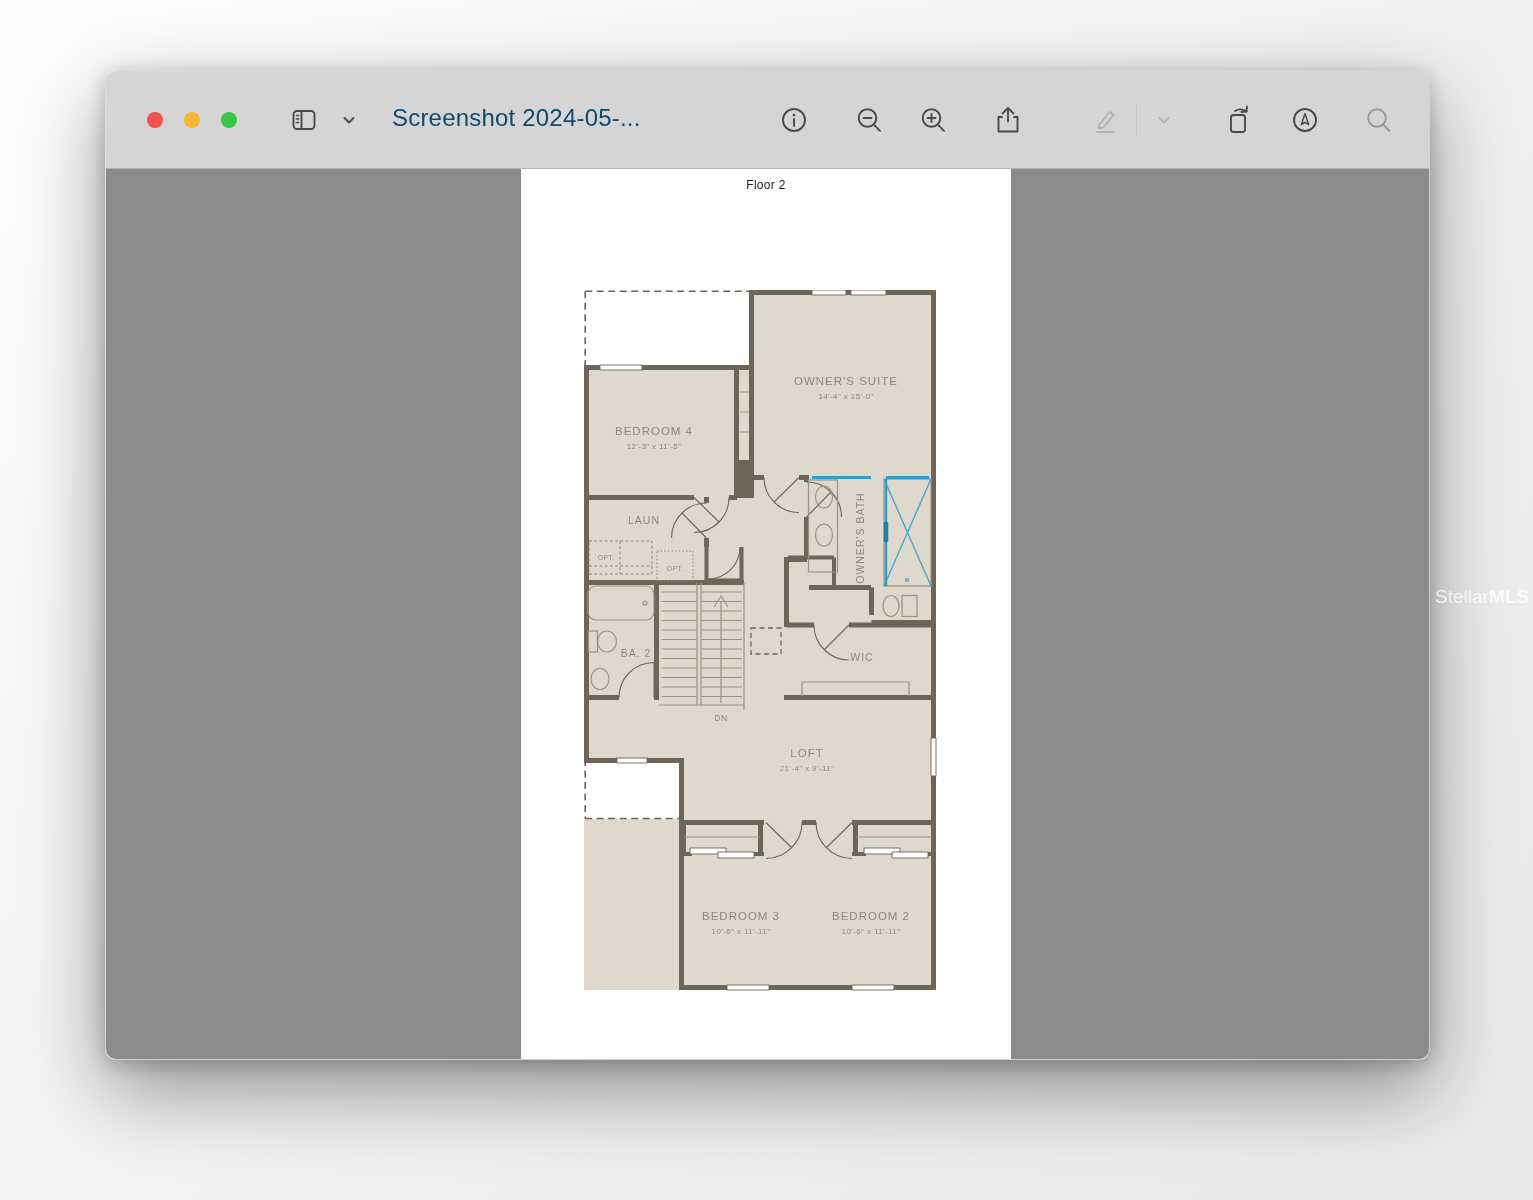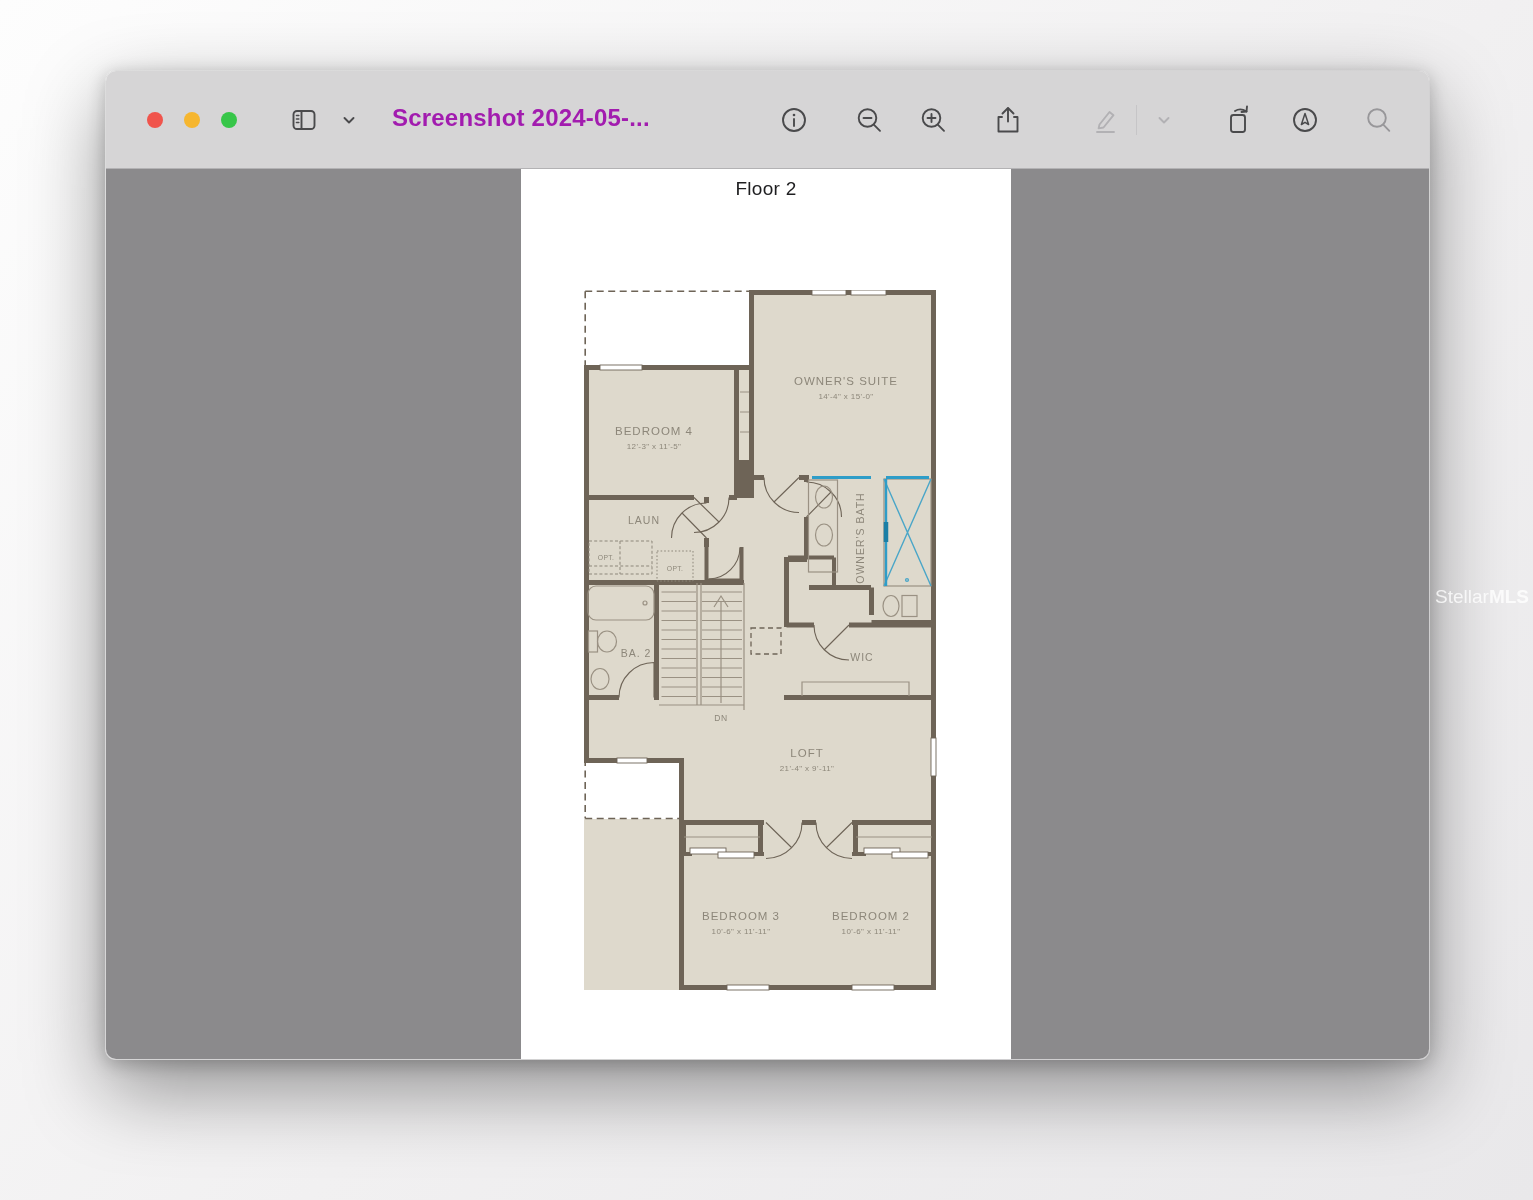--- a/index.html
+++ b/index.html
@@ -9,29 +9,29 @@
 
   
   .mac-window { position:absolute; left:105px; top:70px; width:1325px; height:990px;
     border-radius:11px; overflow:hidden;
     box-shadow:0 30px 80px rgba(0,0,0,.40), 0 4px 18px rgba(0,0,0,.22);
     border:1px solid rgba(0,0,0,.12); }
   .titlebar { position:absolute; left:0; top:0; right:0; height:98px;
     background:linear-gradient(#dadata, #d5d4d5); background-color:#d6d5d6;
     border-bottom:1px solid #b3b2b4; }
   .tl { position:absolute; top:41px; width:16px; height:16px; border-radius:50%; }
-  .win-title { position:absolute; left:286px; top:33px; font-size:24px; font-weight:700;
-    color:#a21caf; letter-spacing:.2px; white-space:nowrap; }
+  .win-title { position:absolute; left:286px; top:33px; font-size:24px; font-weight:400;
+    color:#0c4a6e; letter-spacing:.2px; white-space:nowrap; }
   .tool { position:absolute; top:34px; width:30px; height:30px; }
   .tbar-divider { position:absolute; top:34px; width:1px; height:30px; background:#c6c5c7; }
 
   .content { position:absolute; left:0; top:98px; right:0; bottom:0; background:#8b8a8c; }
   .sheet { position:absolute; left:415px; top:0; width:490px; height:892px; background:#ffffff; }
   .sheet-title { position:absolute; left:0; top:9px; width:490px; text-align:center;
-    font-size:19px; color:#1e1e20; letter-spacing:.3px; }
+    font-size:12px; color:#1e1e20; letter-spacing:.3px; }
   .plan-wrap { position:absolute; left:63px; top:121px; width:360px; height:712px; }
 
   
   .floor { fill:#ded9cc; }
   .w  { stroke:#6e6457; stroke-width:5; fill:none; }
   .w4 { stroke:#6e6457; stroke-width:4; fill:none; }
   .wf { fill:#6e6457; }
   .thin { stroke:#9a9183; stroke-width:1.2; fill:none; }
   .arc  { stroke:#6e6457; stroke-width:1.1; fill:none; }
   .dash { stroke:#6e6457; stroke-width:1.6; fill:none; stroke-dasharray:7 4.5; }

